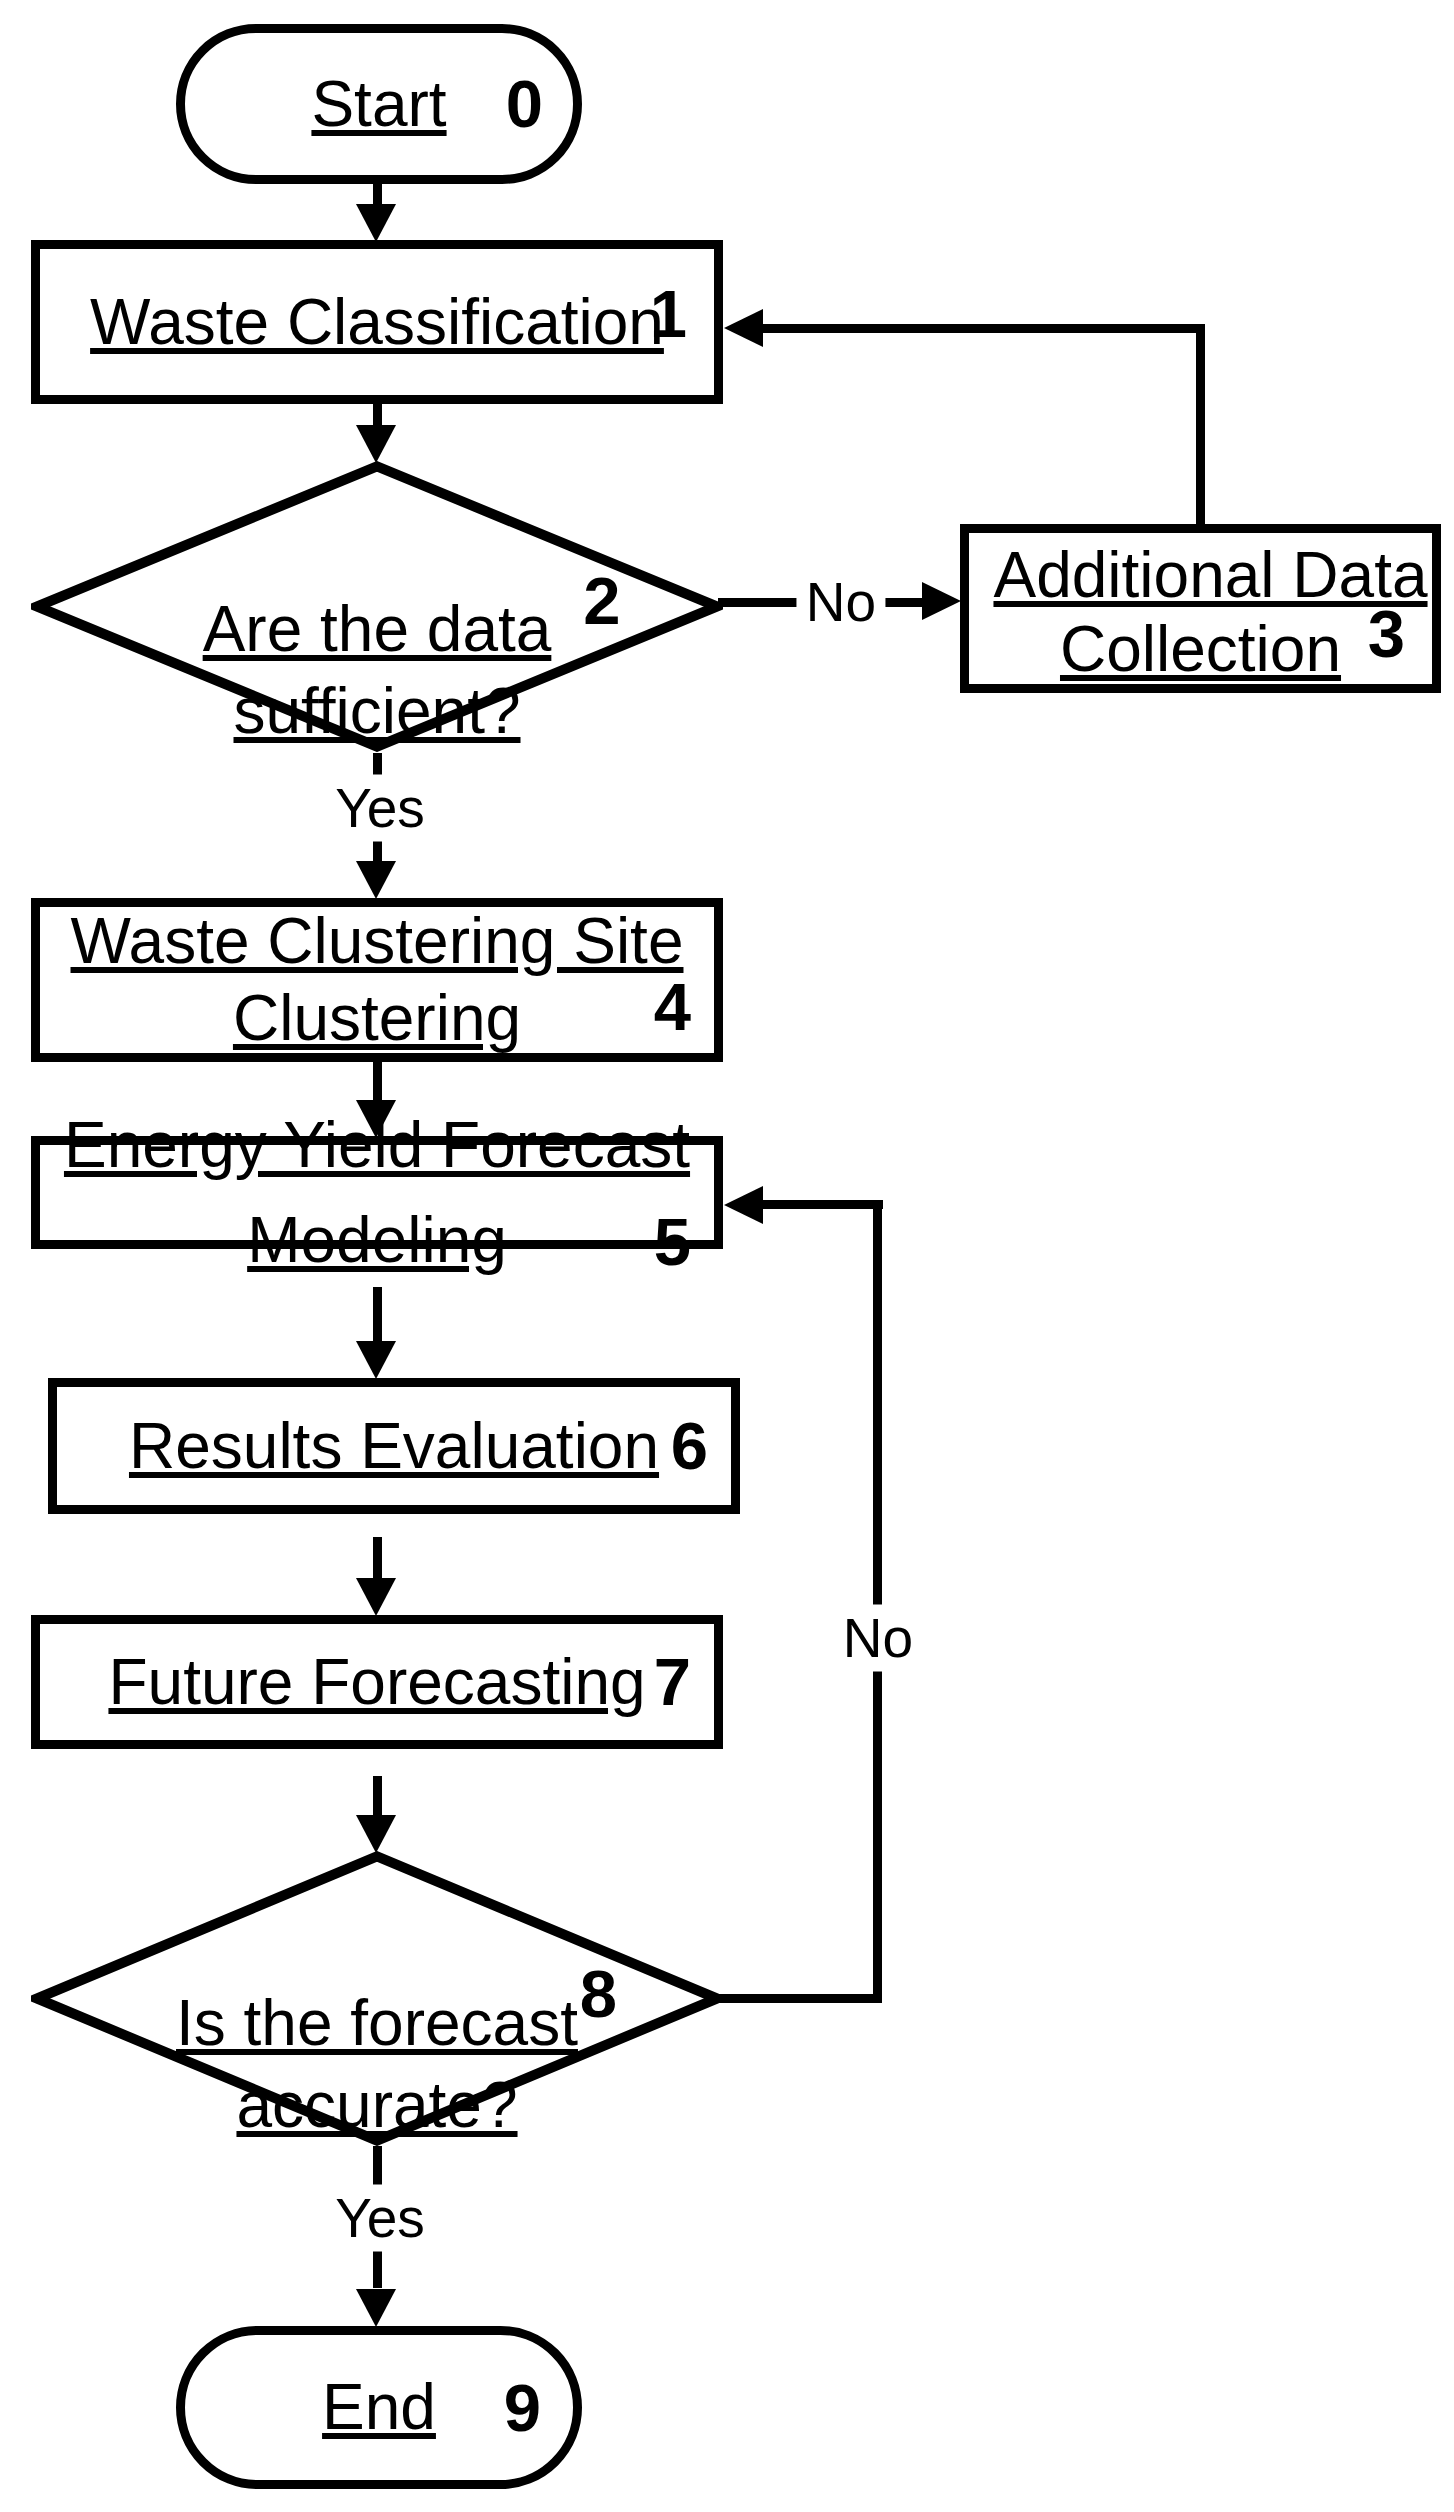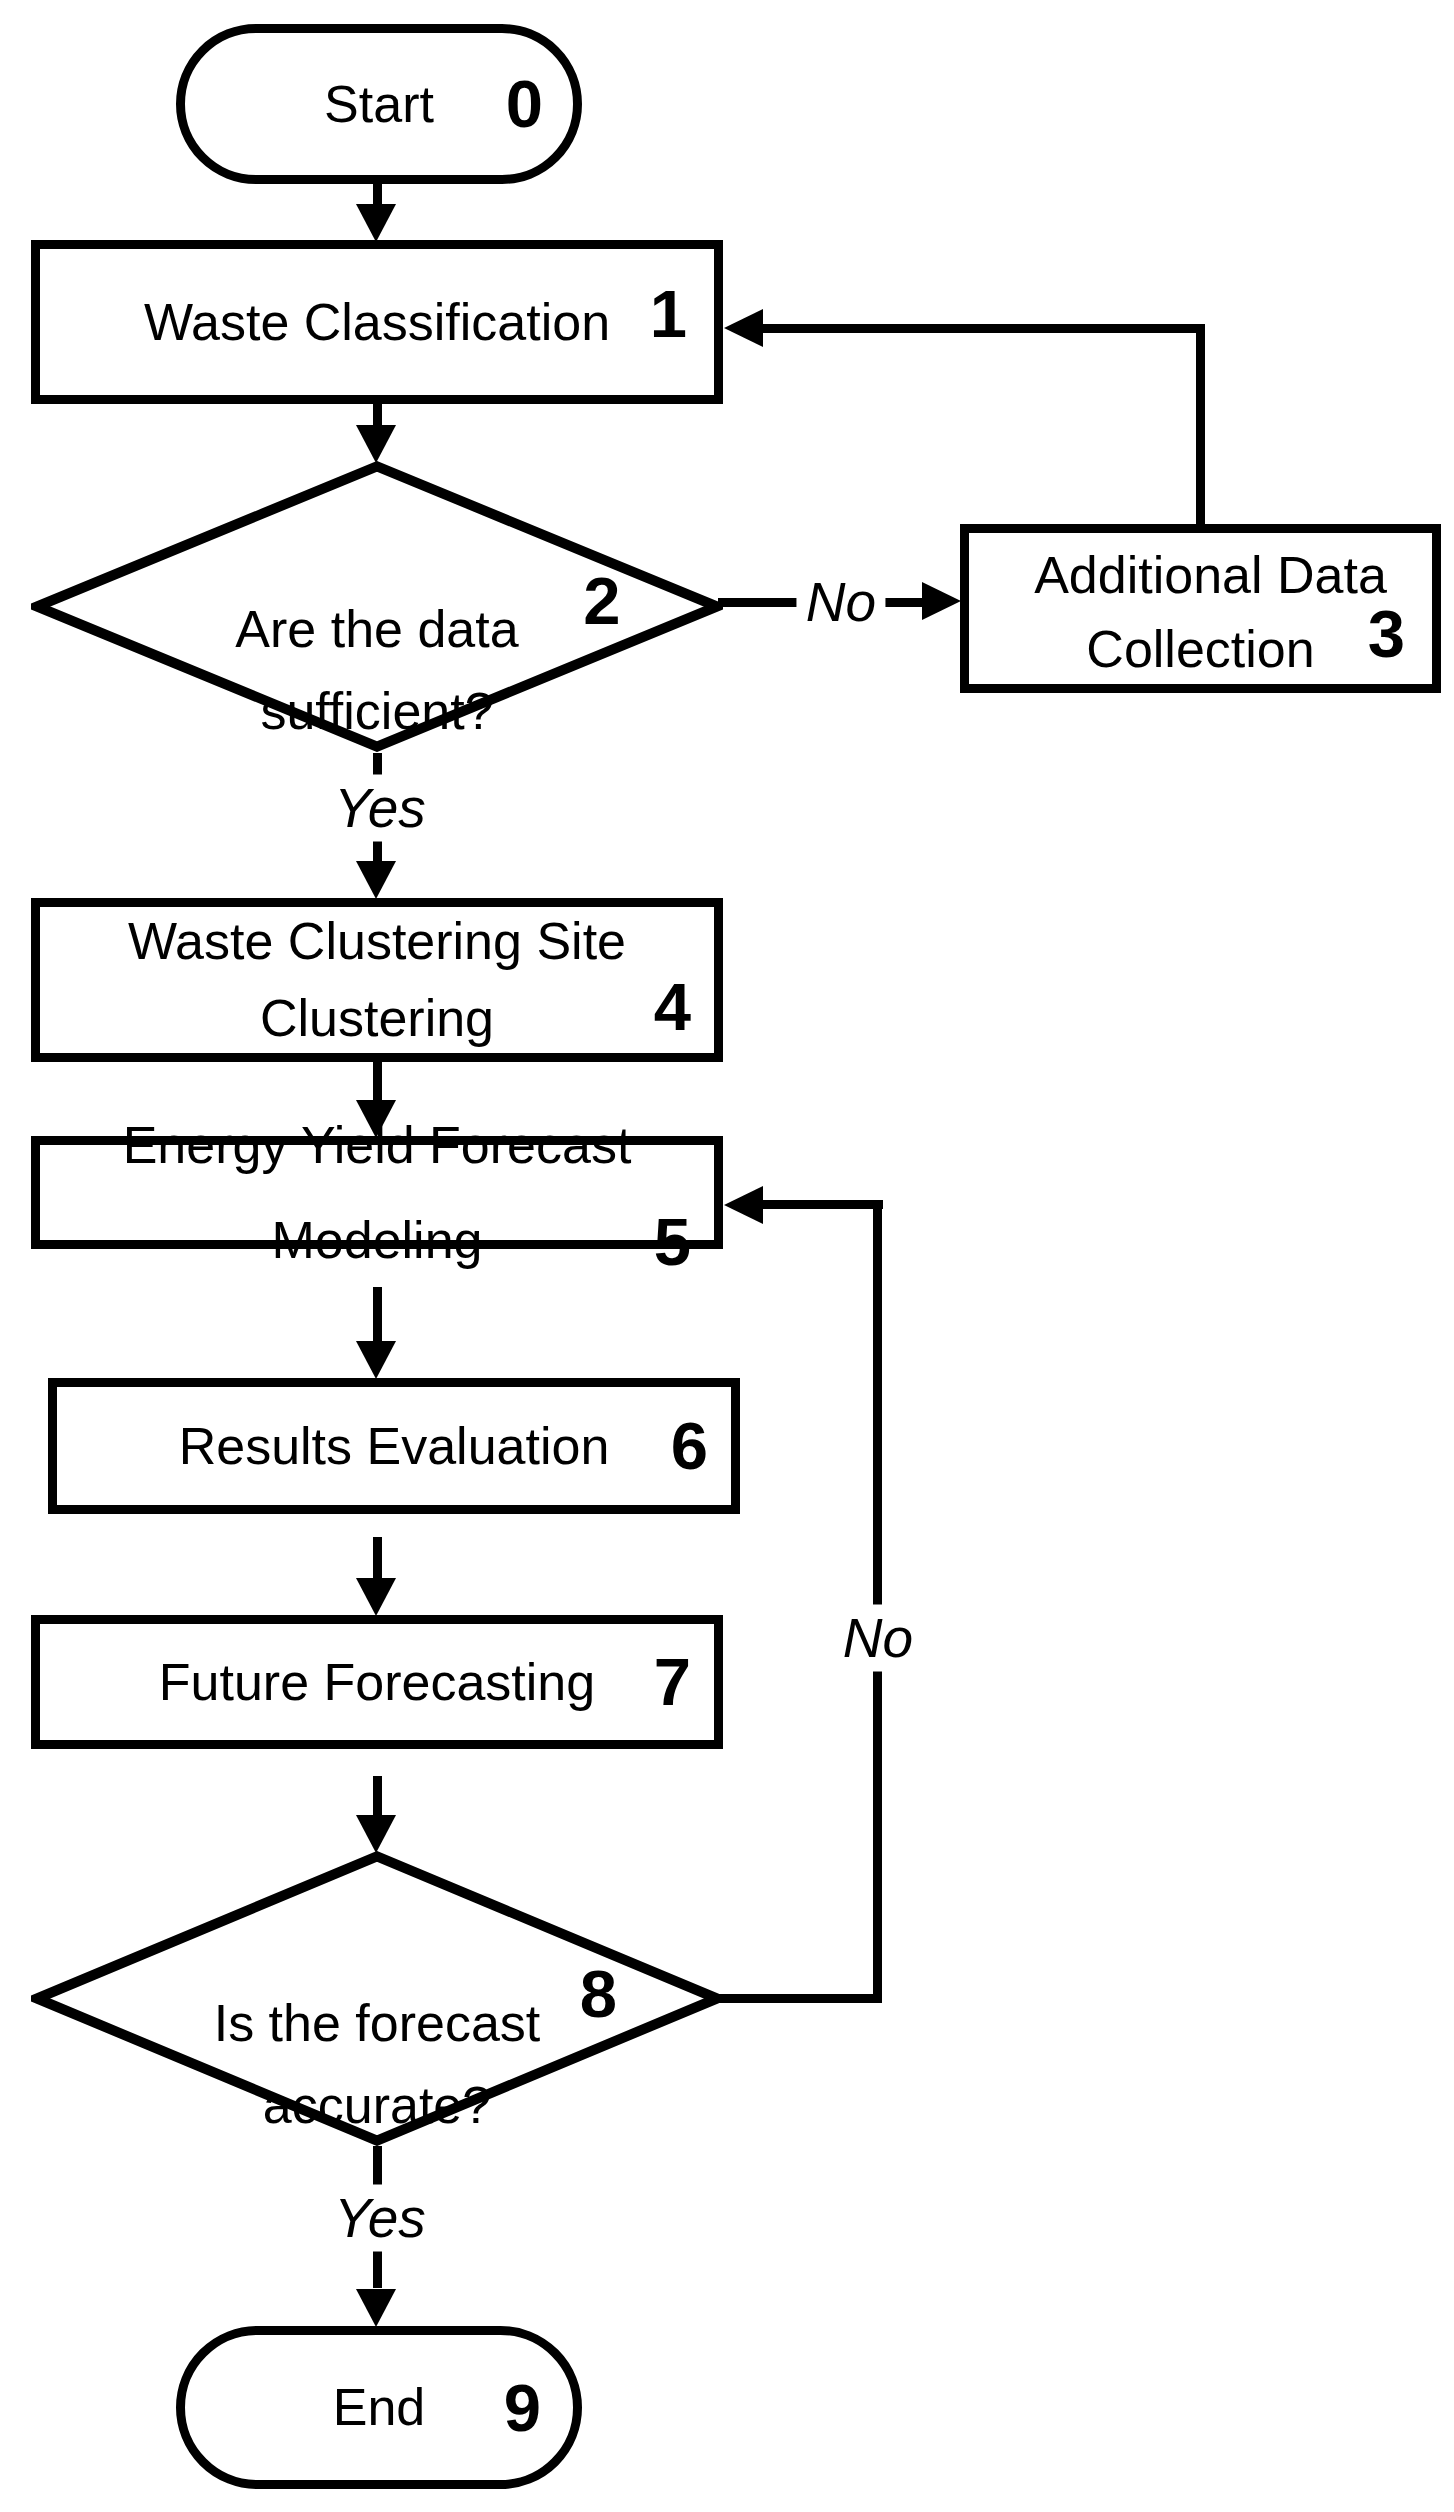--- a/index.html
+++ b/index.html
@@ -37,41 +37,40 @@
     position: absolute;
     background: #ffffff;
     border: 9.4px solid #000000;
     box-sizing: border-box;
     display: flex;
     align-items: center;
     justify-content: center;
     text-align: center;
   }
   .terminator { border-radius: 82px; }
-  .nlabel { font-size: 52px; line-height: 77px; white-space: nowrap; }
+  .nlabel { font-size: 64px; line-height: 77px; white-space: nowrap; text-decoration: underline; }
   .nlines { display: flex; flex-direction: column; align-items: center; }
   .num {
     position: absolute;
     font-size: 67px;
     font-weight: bold;
     line-height: 70px;
     white-space: nowrap;
   }
   .dsvg { position: absolute; }
   .doverlay {
     position: absolute;
     display: flex; flex-direction: column;
     align-items: center; justify-content: flex-end;
     text-align: center;
   }
   .doverlay .nlabel { line-height: 82px; }
   .edge-label {
     position: absolute;
     font-size: 55px;
-    font-style: italic;
     line-height: 67px;
     background: #ffffff;
     padding: 0 9.4px;
     transform: translate(-50%, -50%);
     white-space: nowrap;
   }
 </style>
 </head>
 <body>
 

